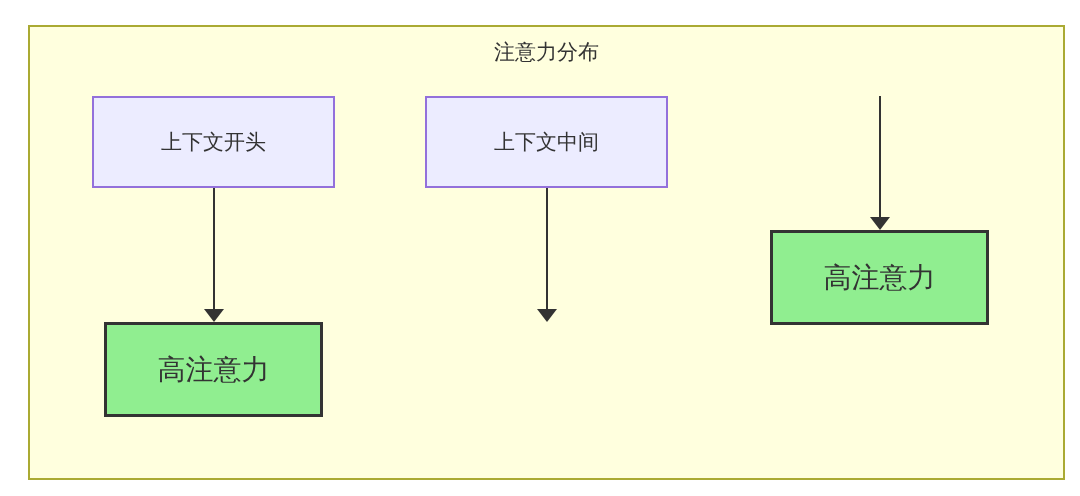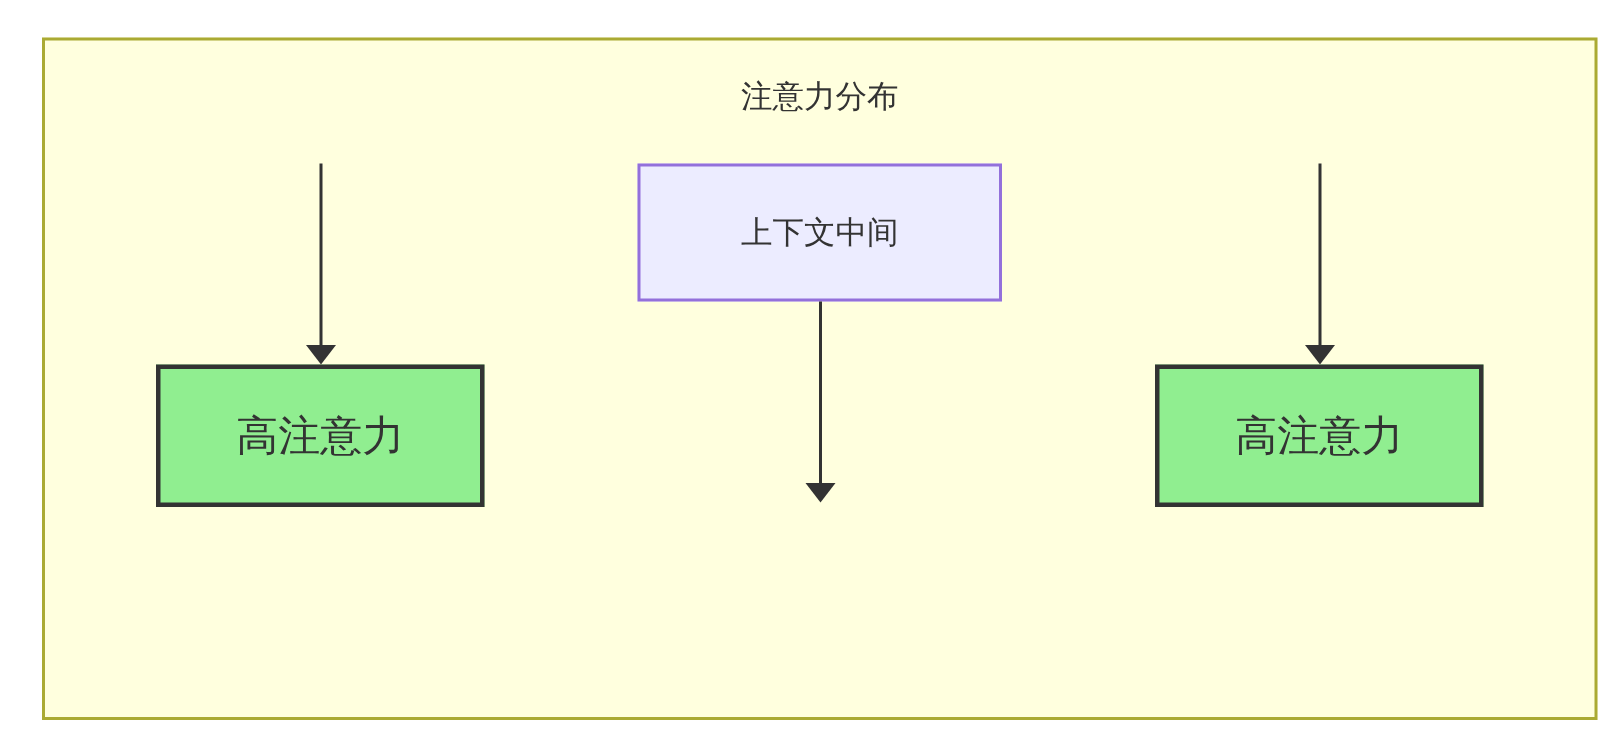--- a/index.html
+++ b/index.html
@@ -18,21 +18,21 @@
   .frame {
     position: absolute;
     left: 28px;
     top: 25px;
     width: 1037px;
     height: 455px;
     background: var(--container-bg, #ffffde);
     border: 2px solid var(--container-border, #aaaa33);
   }
   .diagram-title {
-    margin-top: 25px;
+    margin-top: 12px;
     text-align: center;
     font-size: 21px;
     line-height: 26px;
     color: var(--text, #333333);
   }
   .columns {
     margin-top: 31px;
     display: flex;
     justify-content: center;
     gap: 90px;
@@ -94,20 +94,21 @@
 </style>
 </head>
 <body>
 
 <div class="canvas">
   <div class="frame">
     <div class="diagram-title">注意力分布</div>
     <div class="columns">
 
       <div class="flow-column">
+        <div class="node-source">上下文开头</div>
         <div class="arrow">
           <div class="arrow-line"></div>
           <div class="arrowhead"></div>
         </div>
         <div class="node-result high">高注意力</div>
       </div>
 
       <div class="flow-column">
         <div class="node-source">上下文中间</div>
         <div class="arrow">

